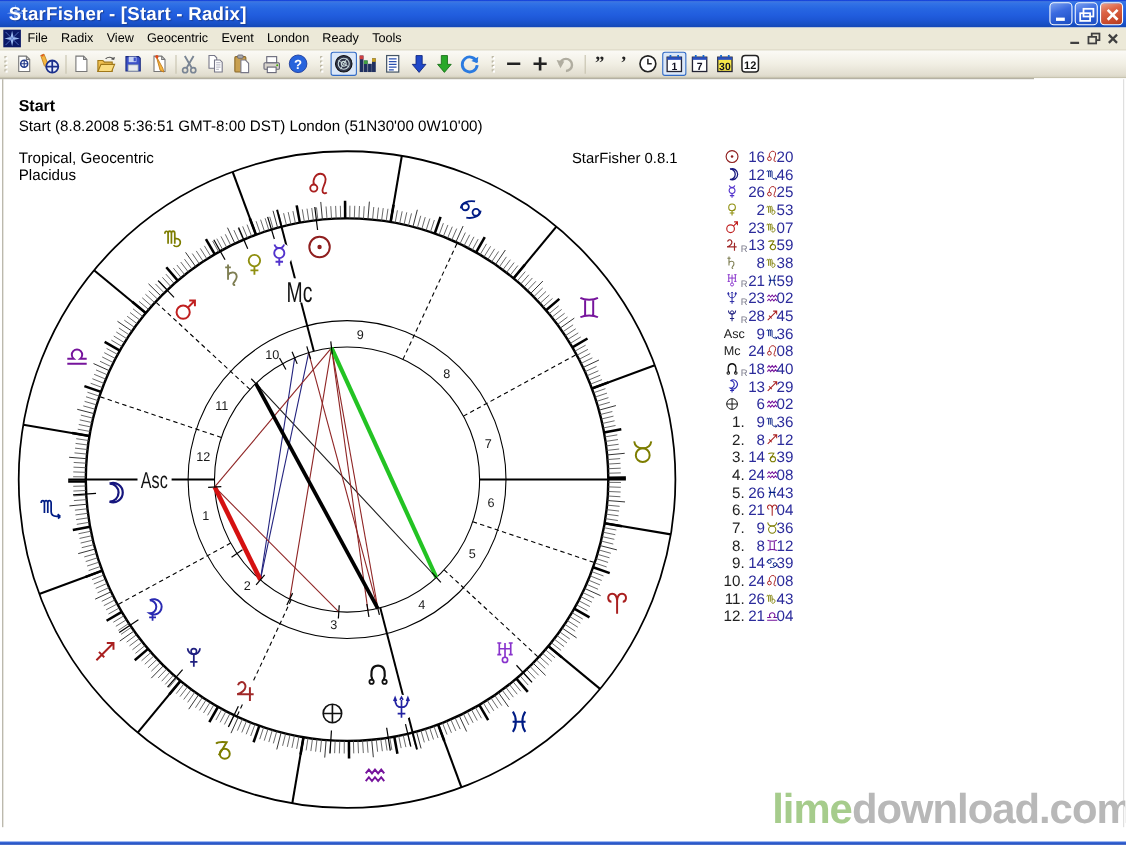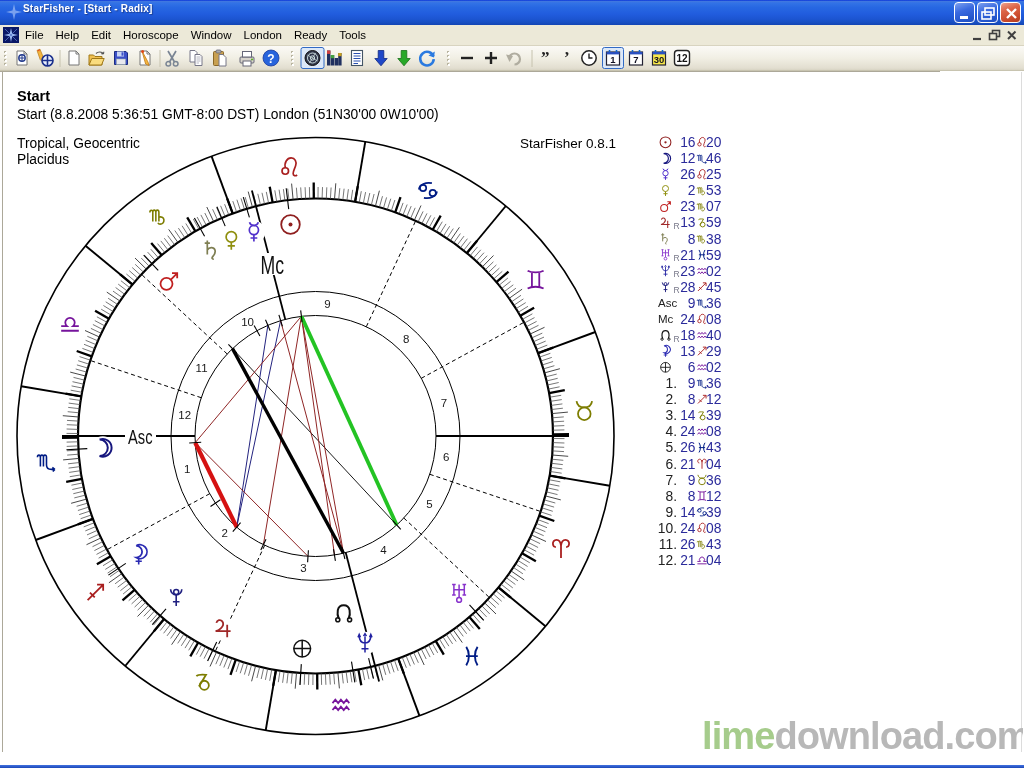--- a/index.html
+++ b/index.html
@@ -1,18 +1,18 @@
 <!DOCTYPE html>
 <html><head><meta charset="utf-8"><style>
 *{margin:0;padding:0;box-sizing:border-box}
 html,body{width:1024px;height:768px;overflow:hidden;font-family:"Liberation Sans",sans-serif;background:#fff}
 #titlebar{position:absolute;left:0;top:0;width:1024px;height:25px;
  background:linear-gradient(180deg,#0831d9 0%,#3f77e0 6%,#3272e6 12%,#2767e2 30%,#215dde 55%,#1c55d2 75%,#1850c4 88%,#1345b4 100%);}
 #titlebar .ticon{position:absolute;left:6px;top:4px;width:16px;height:16px;opacity:.5}
-#titlebar .ttext{position:absolute;left:23px;top:3px;color:#fff;font-size:10px;font-weight:bold;letter-spacing:.2px;text-shadow:1px 1px 1px #1c3f94}
+#titlebar .ttext{position:absolute;left:8px;top:3px;color:#fff;font-size:17px;font-weight:bold;letter-spacing:.2px;text-shadow:1px 1px 1px #1c3f94}
 .tbtn{position:absolute;top:2px;width:21px;height:21px;border-radius:4px;border:1px solid #fff;
  background:linear-gradient(160deg,#7da1ef 0%,#3a6ae0 40%,#2456cc 80%,#1e4ec0 100%);}
 .tbtn.close{background:linear-gradient(160deg,#eda28c 0%,#dd6547 35%,#c94a2c 75%,#b03c20 100%)}
 .tbtn svg{position:absolute;left:2px;top:2px}
 #menubar{position:absolute;left:0;top:25px;width:1024px;height:21px;background:#ece9d8;border-bottom:1px solid #d8d4c0}
 .mitem{float:left;font-size:11.5px;color:#000;padding:4px 6px 0 6px;height:35px}
 #menuicon{float:left;width:16px;height:16px;margin:2px 0 0 3px;background:#0a1866;position:relative}
 #mdibtns{position:absolute;right:4px;top:2px}
 #toolbar{position:absolute;left:0;top:46px;width:1024px;height:25px;
  background:linear-gradient(180deg,#fbfaf6 0%,#f1efe4 50%,#e2ded0 92%,#d8d4c4 100%);border-bottom:1px solid #c8c4b0}
@@ -47,24 +47,24 @@
         <path d="M4,4 L13,13 M13,4 L4,13" stroke="#fff" stroke-width="2.4"></path>
       </svg>
     </div>
 </div>
 <div id="menubar">
  <div id="menuicon"><svg width="16" height="16">
         <path d="M8,1 L9.3,6.7 L15,8 L9.3,9.3 L8,15 L6.7,9.3 L1,8 L6.7,6.7 Z" fill="#9ab8f0"></path>
         <path d="M2,2 L14,14 M14,2 L2,14" stroke="#5a78c8" stroke-width="0.8"></path>
       </svg></div>
  <div class="mitem">File</div>
-    <div class="mitem">Help</div>
-    <div class="mitem">Edit</div>
- <div class="mitem">Horoscope</div>
-    <div class="mitem">Window</div>
+    <div class="mitem">Radix</div>
+    <div class="mitem">View</div>
+ <div class="mitem">Geocentric</div>
+    <div class="mitem">Event</div>
     <div class="mitem">London</div>
  <div class="mitem">Ready</div>
     <div class="mitem">Tools</div>
  <div id="mdibtns">
   <svg width="51" height="17">
    <path d="M4,12 H12" stroke="#404040" stroke-width="2.2"></path>
    <rect x="23.5" y="3.5" width="7" height="6" fill="none" stroke="#404040" stroke-width="1.6"></rect>
    <rect x="20.5" y="6.5" width="7" height="6" fill="#ece9d8" stroke="#404040" stroke-width="1.6"></rect>
    <path d="M39,4.5 L46.5,12 M46.5,4.5 L39,12" stroke="#404040" stroke-width="2"></path>
   </svg>

